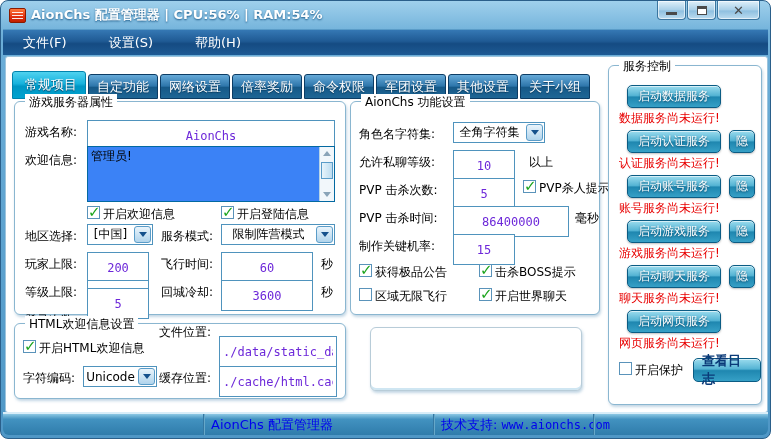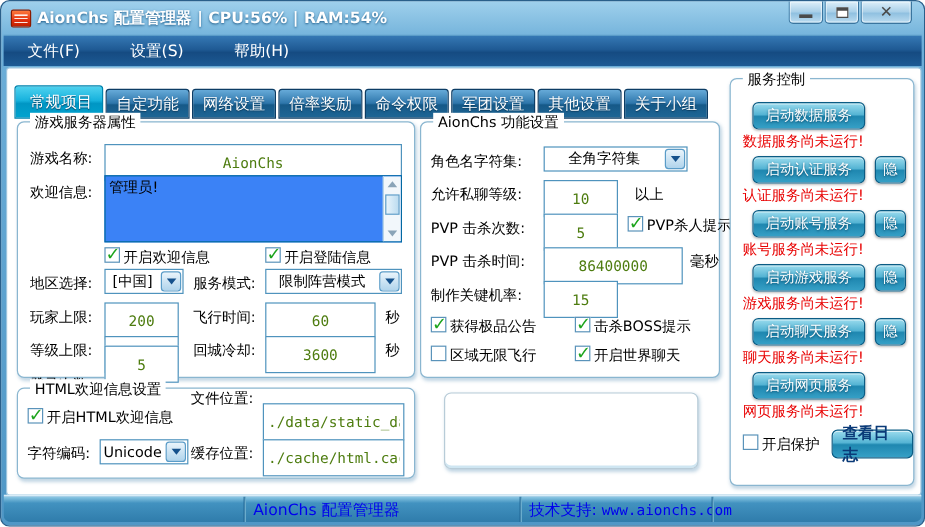--- a/index.html
+++ b/index.html
@@ -51,21 +51,21 @@
     background:linear-gradient(180deg,#9bdcee 0%,#55b4d4 45%,#1f87b0 53%,#36a0c6 100%);
     box-shadow:inset 0 1px 0 rgba(255,255,255,.6),0 1px 2px rgba(0,0,0,.25); display:flex; align-items:center; }
 
   
   .grp { position:absolute; border:1px solid #8ab6d0; border-radius:6px; background:#fff;
     box-shadow:1px 2px 3px rgba(120,165,195,.45); }
   .grp-title { position:absolute; top:-8px; left:10px; background:#fff; padding:0 4px; font-size:12px; white-space:nowrap; }
 
   .lbl { position:absolute; font-size:12px; white-space:nowrap; }
   .txt { position:absolute; height:31px; border:1px solid #4f93bd; background:#fff; font:12px "DejaVu Sans Mono", monospace;
-    text-align:center; padding:0 3px; color:#4d7c0f; }
+    text-align:center; padding:0 3px; color:#6d28d9; }
   .txt.left { text-align:left; }
 
   .dd { position:absolute; height:21px; border:1px solid #4f93bd; background:#fff; display:flex; align-items:center; cursor:pointer; }
   .dd-val { flex:1; text-align:center; font-size:12px; white-space:nowrap; overflow:hidden; }
   .dd-btn { width:17px; height:17px; margin:1px; border:1px solid #5a9cc8; border-radius:3px;
     background:linear-gradient(180deg,#eaf4fb,#b0d4ec); display:flex; align-items:center; justify-content:center; }
   .tri { width:0; height:0; border-left:4px solid transparent; border-right:4px solid transparent; border-top:5px solid #15518c; }
 
   .cbwrap { position:absolute; display:flex; align-items:flex-start; gap:3px; cursor:pointer; }
   .cb { width:13px; height:13px; border:1px solid #5a93ba; background:#fff; position:relative; flex:0 0 auto; }
@@ -221,21 +221,21 @@
           </span>
       </div>
       <div class="lbl" style="left:144px; top:46px;">缓存位置:</div>
       <input class="txt" style="left: 204px; top: 42px; width: 118px;" value="./cache/html.cache">
     </div>
 
     <div class="grp" style="left:344px; top:44px; width:250px; height:214px;">
       <div class="grp-title">AionChs 功能设置</div>
 
       <div class="lbl" style="left:8px; top:24px;">角色名字符集:</div>
-      <div class="dd" style="left:102px; top:20px; width:120px;">
+      <div class="dd" style="left:102px; top:20px; width:92px;">
         <span class="dd-val">全角字符集</span>
         <span class="dd-btn">
             <i class="tri"></i>
           </span>
       </div>
 
       <div class="lbl" style="left:8px; top:52px;">允许私聊等级:</div>
       <input class="txt" style="left: 102px; top: 48px; width: 62px;" value="10">
       <div class="lbl" style="left:178px; top:52px;">以上</div>
 

